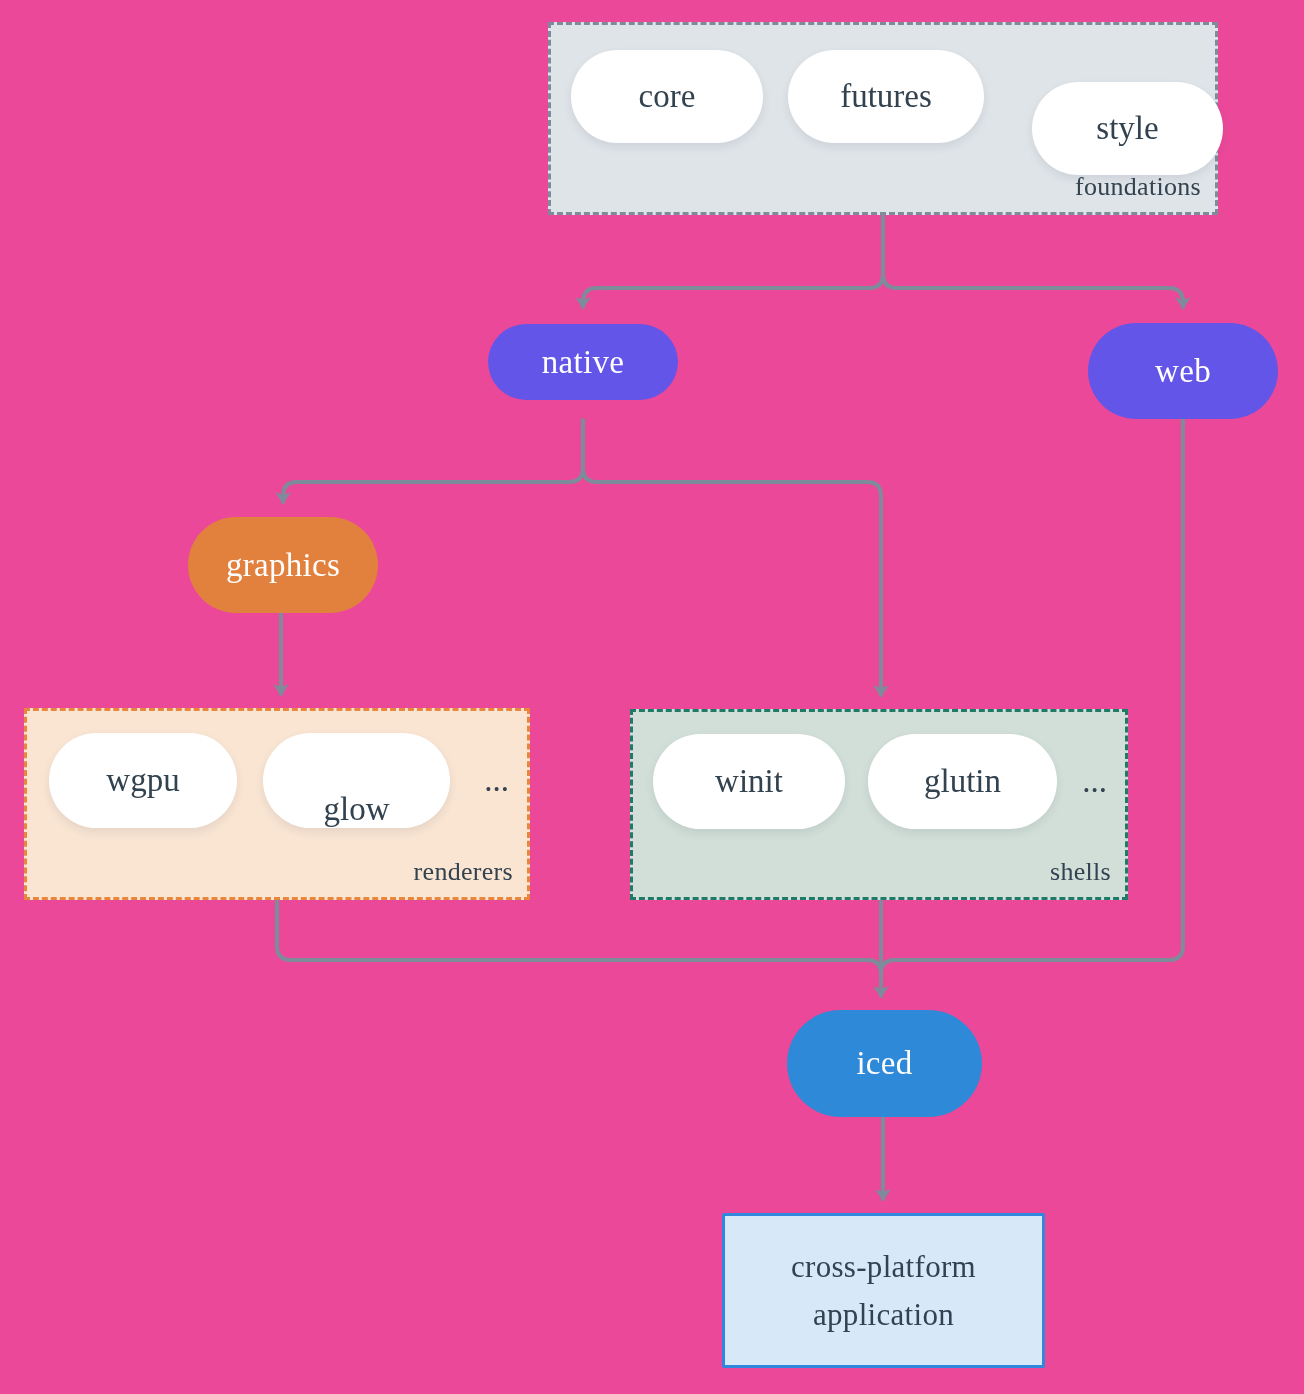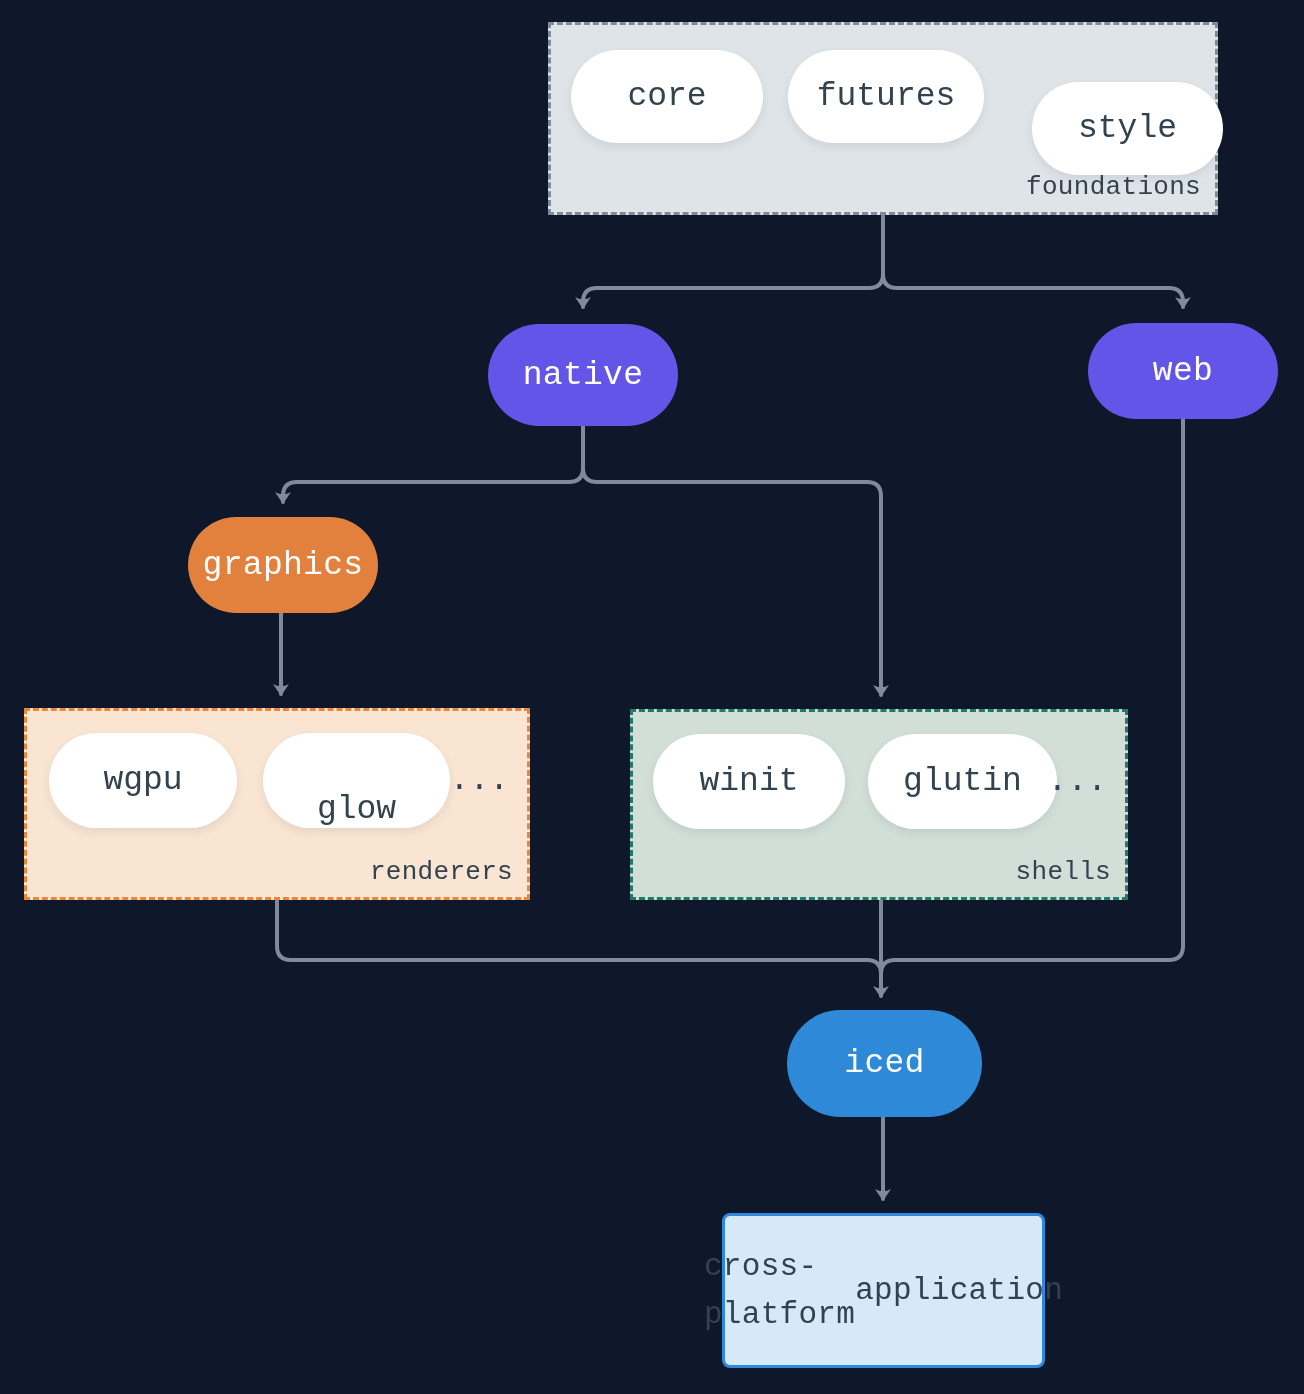--- a/index.html
+++ b/index.html
@@ -1,18 +1,18 @@
 <!DOCTYPE html>
 <html><head>
 <meta charset="utf-8">
 <style>
   html,body { margin:0; padding:0; background:#000; }
   .canvas {
-    position:relative; width:1304px; height:1394px; background:#0f172a;
-    font-family:Liberation Mono, monospace; overflow:hidden;
+    position:relative; width:1304px; height:1394px; background:#ec4899;
+    font-family:Liberation Serif, serif; overflow:hidden;
   }
   .arrows { position:absolute; left:0; top:0; width:1304px; height:1394px; }
 
   .groupbox { position:absolute; box-sizing:border-box; }
   .gb-foundations { left:548px; top:22px;  width:670px; height:193px; background:#DFE4E8; border:3px dashed #7E8B9B; }
   .gb-renderers  { left:24px;  top:708px; width:506px; height:192px; background:#FAE5D3; border:3px dashed #E8873C; }
   .gb-shells     { left:630px; top:709px; width:498px; height:191px; background:#D2DFD8; border:3px dashed #1F7A68; }
 
   .group-label {
     position:absolute; right:14px; bottom:10px;
@@ -26,29 +26,29 @@
   }
   .ellipsis {
     position:absolute; display:flex; align-items:center;
     color:#32424F; font-size:33px;
   }
 
   .pill-color {
     position:absolute; display:flex; align-items:center; justify-content:center;
     border-radius:999px; color:#FFFFFF; font-size:33px; letter-spacing:0.3px;
   }
-  .p-native   { left:488px;  top:324px;  width:190px; height:102px; background:#6355E7; }
+  .p-native   { left:488px;  top:324px;  width:190px; height:76px; background:#6355E7; }
   .p-web      { left:1088px; top:323px;  width:190px; height:96px; background:#6355E7; }
   .p-graphics { left:188px;  top:517px;  width:190px; height:96px; background:#E2813D; }
   .p-iced     { left:787px;  top:1010px; width:195px; height:107px; background:#2E8AD8; }
 
   .app-box {
     position:absolute; left:722px; top:1213px; width:323px; height:155px;
-    box-sizing:border-box; background:#D7E8F8; border:3px solid #2F87DE; border-radius:8px;
-    display:flex; flex-direction:row; align-items:center; justify-content:center;
+    box-sizing:border-box; background:#D7E8F8; border:3px solid #2F87DE; border-radius:2px;
+    display:flex; flex-direction:column; align-items:center; justify-content:center;
     color:#32424F; font-size:31px; line-height:48px; letter-spacing:0.3px;
   }
 </style>
 </head>
 <body>
 
 <div class="canvas">
 
   <svg class="arrows" viewBox="0 0 1304 1394" xmlns="http://www.w3.org/2000/svg">
     <defs>

